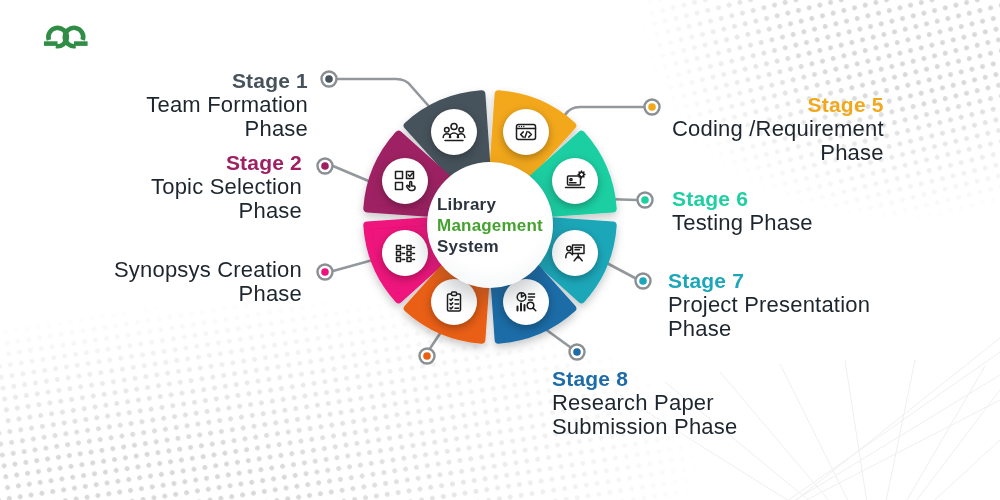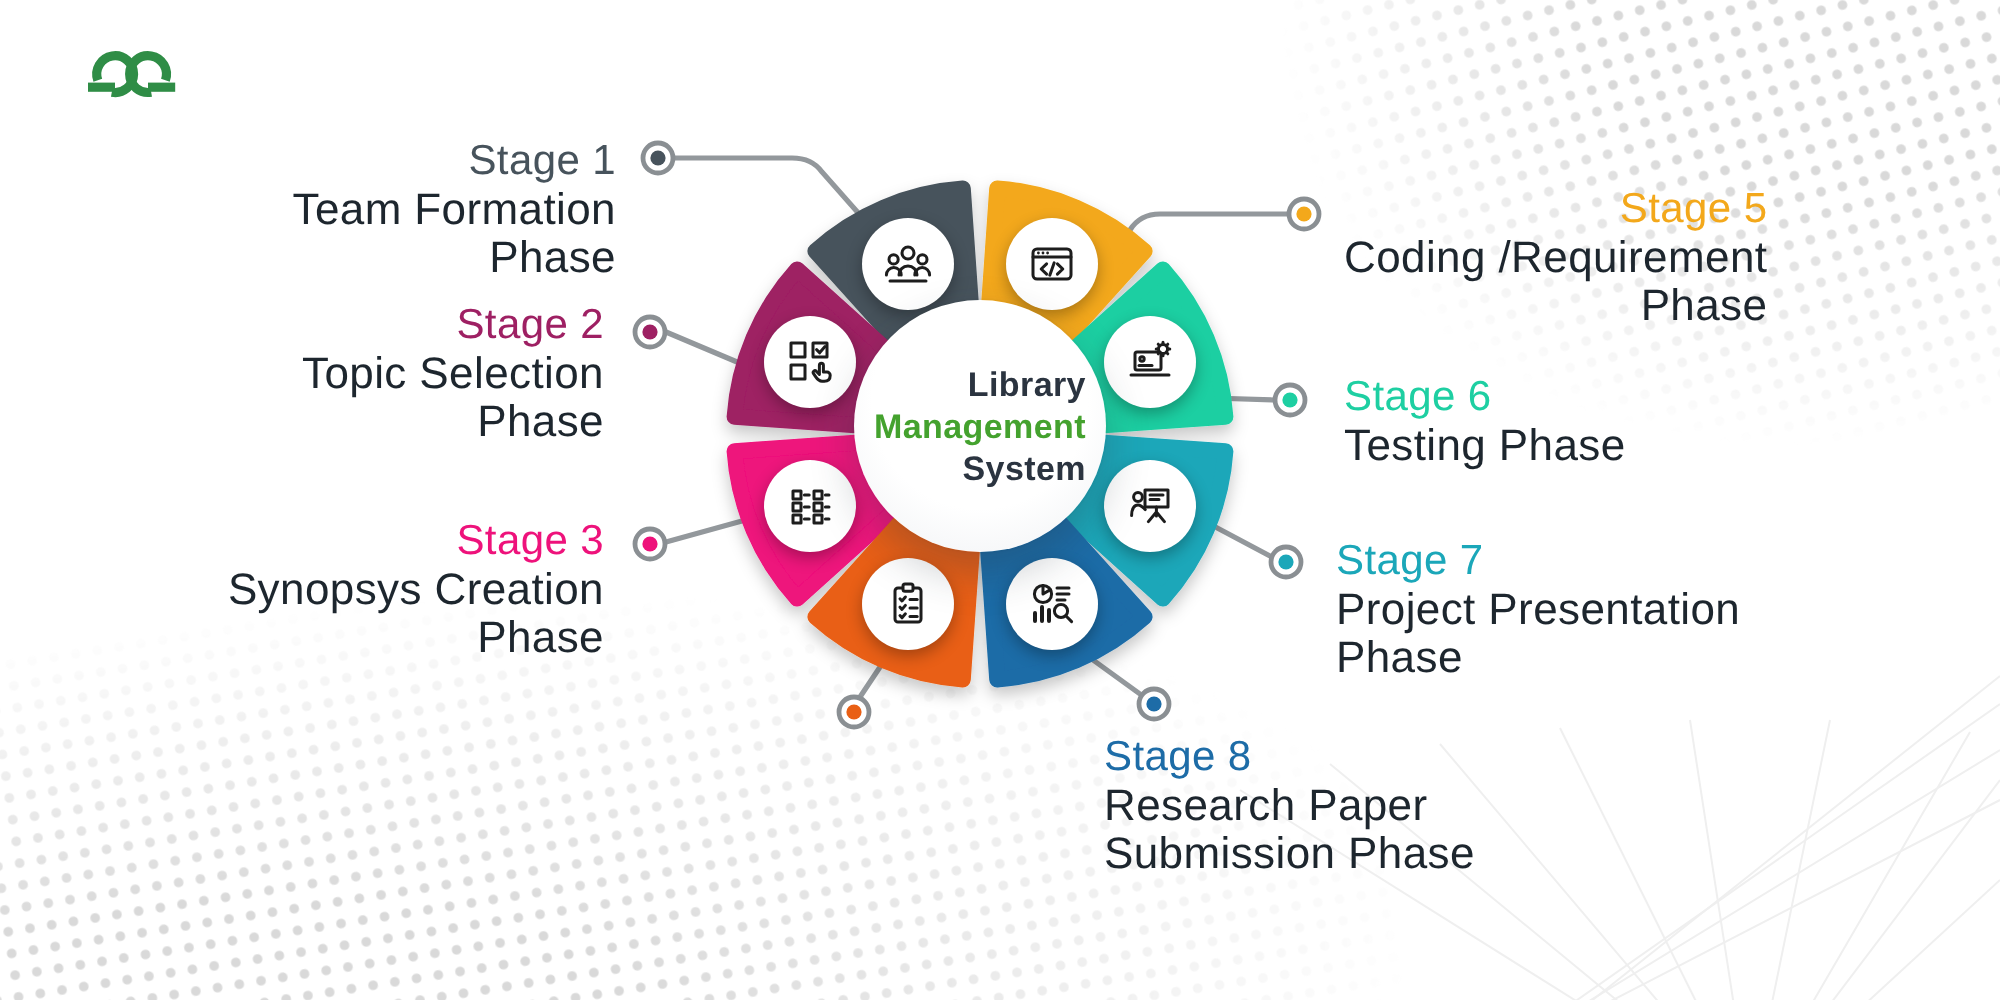--- a/index.html
+++ b/index.html
@@ -21,38 +21,38 @@
   }
   .ht-bl{
     left:-70px;bottom:-70px;width:760px;height:290px;transform:rotate(-9deg);
     -webkit-mask-image:radial-gradient(ellipse at 15% 78%, #000 28%, transparent 72%);
     mask-image:radial-gradient(ellipse at 15% 78%, #000 28%, transparent 72%);
   }
   
   #diagram{position:absolute;left:0;top:0;z-index:2;}
   
   .hub{
-    position:absolute;left:427px;top:150px;width:126px;height:126px;border-radius:50%;
+    position:absolute;left:427px;top:162px;width:126px;height:126px;border-radius:50%;
     background:radial-gradient(circle at 50% 40%, #ffffff 55%, #eef0f3 100%);
     box-shadow:0 10px 22px rgba(40,50,60,.28), 0 0 0 1px rgba(0,0,0,.02);
-    z-index:3;display:flex;align-items:center;justify-content:center;text-align:right;
+    z-index:3;display:flex;align-items:center;justify-content:center;text-align:left;
   }
   .hub-text{font-weight:bold;font-size:17px;line-height:21px;color:#2b3440;letter-spacing:.2px;}
   
   .chip{
     position:absolute;width:46px;height:46px;border-radius:50%;background:#fff;
     box-shadow:0 3px 8px rgba(0,0,0,.30);
     z-index:3;display:flex;align-items:center;justify-content:center;
   }
   .chip svg{stroke:#1d1d1d;fill:none;stroke-width:1.5;stroke-linecap:round;stroke-linejoin:round;}
   
   .stage-block{position:absolute;z-index:4;}
   .stage-block.right{text-align:right;}
   .stage-block.left{text-align:left;}
-  .stage-name{font-weight:normal;font-size:21px;line-height:25px;letter-spacing:.2px;}
+  .stage-name{font-weight:bold;font-size:21px;line-height:25px;letter-spacing:.2px;}
   .stage-phase{font-size:22px;line-height:24px;color:#1d262e;white-space:pre-line;letter-spacing:.2px;}
 </style>
 </head>
 <body>
 
 <div id="canvas">
 
   <div class="halftone ht-tr"></div>
   <div class="halftone ht-bl"></div>
 
@@ -246,21 +246,20 @@
     <div class="stage-name" style="color: rgb(71, 83, 92);">Stage 1</div>
     <div class="stage-phase">Team Formation
 Phase</div>
   </div>
   <div class="stage-block right" style="right:698px;top:150px;">
     <div class="stage-name" style="color: rgb(158, 32, 99);">Stage 2</div>
     <div class="stage-phase">Topic Selection
 Phase</div>
   </div>
   <div class="stage-block right" style="right:698px;top:258px;">
-    <div class="stage-name" style="color: rgb(238, 18, 123);">Stage 3</div>
     <div class="stage-phase">Synopsys Creation
 Phase</div>
   </div>
   <div class="stage-block left" style="left:672px;top:92px;text-align:right;">
     <div class="stage-name" style="color: rgb(243, 168, 27);">Stage 5</div>
     <div class="stage-phase">Coding /Requirement
 Phase</div>
   </div>
   <div class="stage-block left" style="left:672px;top:186px;">
     <div class="stage-name" style="color: rgb(30, 207, 162);">Stage 6</div>

